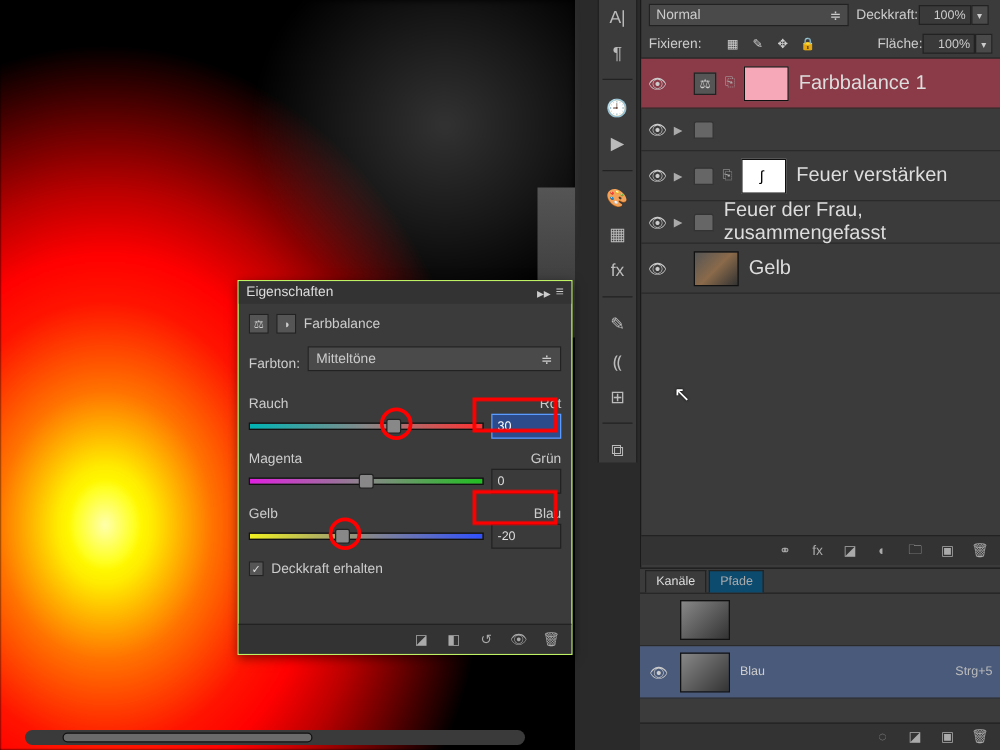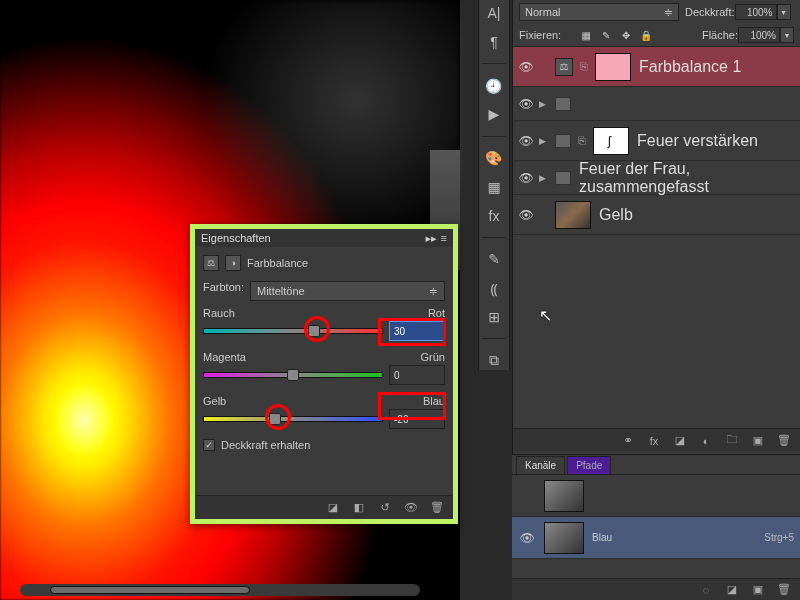--- a/index.html
+++ b/index.html
@@ -4,29 +4,29 @@
 <style>
 *{box-sizing:border-box;margin:0;padding:0;font-family:"Segoe UI",Tahoma,sans-serif;font-size:11px;color:#ccc;user-select:none}
 body{background:#2a2a2a;width:800px;height:600px;overflow:hidden;position:relative}
 .canvas-area{position:absolute;left:0;top:0;width:460px;height:600px;background:#000}
 .fire{position:absolute;left:0;top:0;width:420px;height:600px;background:radial-gradient(ellipse at 20% 70%,#fff2a0 0%,#ffcc00 8%,#ff7700 18%,#ff3300 30%,#aa1100 45%,#000 70%),radial-gradient(ellipse at 60% 50%,#fff8cc 0%,#ffaa00 10%,#ff4400 25%,#770000 50%,#000 75%);filter:blur(1px) contrast(1.4)}
 .smoke{position:absolute;left:200px;top:0;width:260px;height:250px;background:radial-gradient(ellipse at 60% 40%,rgba(200,200,200,.25) 0%,rgba(150,150,150,.15) 40%,transparent 70%);filter:blur(3px)}
 .scrollbar-h{position:absolute;left:20px;bottom:4px;width:400px;height:12px;background:#3a3a3a;border-radius:6px}
 .scrollbar-h .thumb{position:absolute;left:30px;top:2px;width:200px;height:8px;background:#6a6a6a;border-radius:4px}
 .canvas-edge{position:absolute;left:430px;top:150px;width:30px;height:120px;background:linear-gradient(#555,#333)}
 
-.panel{position:absolute;background:#3b3b3b;border:5px solid #bef264;box-shadow:0 2px 8px rgba(0,0,0,.5)}
+.panel{position:absolute;background:#3b3b3b;border:1px solid #bef264;box-shadow:0 2px 8px rgba(0,0,0,.5)}
 .props{left:190px;top:224px;width:268px;height:300px}
 .props-head{height:18px;background:#333;display:flex;align-items:center;padding:0 6px;font-size:10px;justify-content:space-between}
 .props-head .title{color:#ddd}
 .props-head .ctrls{display:flex;gap:4px;color:#aaa}
 .props-body{padding:8px}
 .props-icon-row{display:flex;align-items:center;gap:6px;margin-bottom:10px}
 .mini-icon{width:16px;height:16px;background:#555;display:flex;align-items:center;justify-content:center;border:1px solid #222;font-size:9px}
-.row-label{display:flex;align-items:flex-start;gap:6px;margin-bottom:6px}
+.row-label{display:flex;align-items:flex-end;gap:6px;margin-bottom:20px}
 .dropdown{flex:1;height:20px;background:#4a4a4a;border:1px solid #222;display:flex;align-items:center;justify-content:space-between;padding:0 6px;font-size:10px;color:#ddd}
 .slider-group{margin-bottom:10px}
 .slider-labels{display:flex;justify-content:space-between;font-size:10px;color:#ccc;margin-bottom:2px}
 .slider-row{display:flex;align-items:center;gap:6px}
 .slider-track{position:relative;flex:1;height:6px;border:1px solid #111}
 .grad-cr{background:linear-gradient(to right,#00b5b5,#888,#ff3030)}
 .grad-mg{background:linear-gradient(to right,#e020e0,#888,#20c020)}
 .grad-yb{background:linear-gradient(to right,#f0f020,#888,#3050ff)}
 .slider-handle{position:absolute;top:-4px;width:12px;height:12px;background:#888;border:1px solid #222;border-radius:2px;transform:translateX(-50%)}
 .val-input{width:56px;height:20px;background:#3a3a3a;border:1px solid #222;color:#ddd;font-size:10px;padding:6px 4px;text-align:left}
@@ -64,21 +64,21 @@
 .thumb.pink{background:#f7a8b8}
 .thumb.photo{background:linear-gradient(135deg,#555,#8a6a4a,#333)}
 .adj-ico{width:18px;height:18px;background:#555;border:1px solid #222;color:#ccc;display:flex;align-items:center;justify-content:center;font-size:10px}
 .lname{flex:1;font-size:16px;color:#ddd;padding-left:4px}
 
 .layer-foot{position:absolute;left:0;right:0;height:24px;background:#333;border-top:1px solid #222;display:flex;justify-content:flex-end;align-items:center;gap:10px;padding:0 8px}
 .lf1{bottom:148px}
 
 .ch-panel{position:absolute;left:512px;bottom:0;right:0;height:146px;background:#3b3b3b;border-top:1px solid #1a1a1a}
 .ch-tabs{height:20px;display:flex;align-items:flex-end;padding-left:4px;gap:2px;border-bottom:1px solid #222}
-.ch-tab{padding:3px 8px;font-size:10px;color:#aaa;background:#4c1d95;border:1px solid #222;border-bottom:none}
+.ch-tab{padding:3px 8px;font-size:10px;color:#aaa;background:#0c4a6e;border:1px solid #222;border-bottom:none}
 .ch-tab.active{background:#3b3b3b;color:#ddd}
 .ch-item{display:flex;align-items:center;height:42px;border-bottom:1px solid #2a2a2a;padding:0 6px;gap:8px}
 .ch-item.sel{background:#4a5a7a}
 .ch-thumb{width:40px;height:32px;background:linear-gradient(135deg,#888,#333);border:1px solid #111}
 .ch-name{flex:1;font-size:10px}
 .ch-short{font-size:10px;color:#bbb}
 .ch-foot{position:absolute;bottom:0;left:0;right:0;height:22px;background:#333;border-top:1px solid #222;display:flex;justify-content:flex-end;align-items:center;gap:10px;padding:0 8px}
 
 .cursor{position:absolute;left:539px;top:306px;font-size:16px;color:#fff;text-shadow:0 0 2px #000;pointer-events:none}
 </style>

